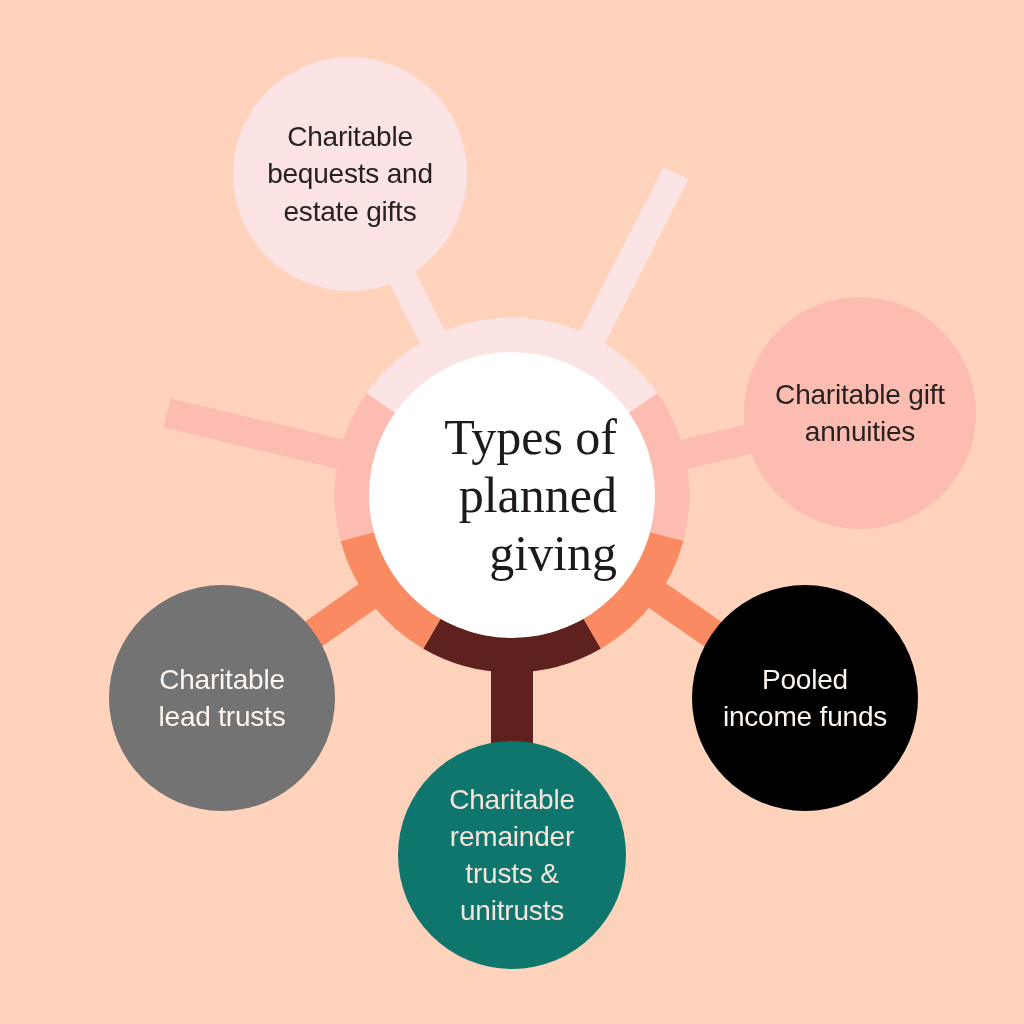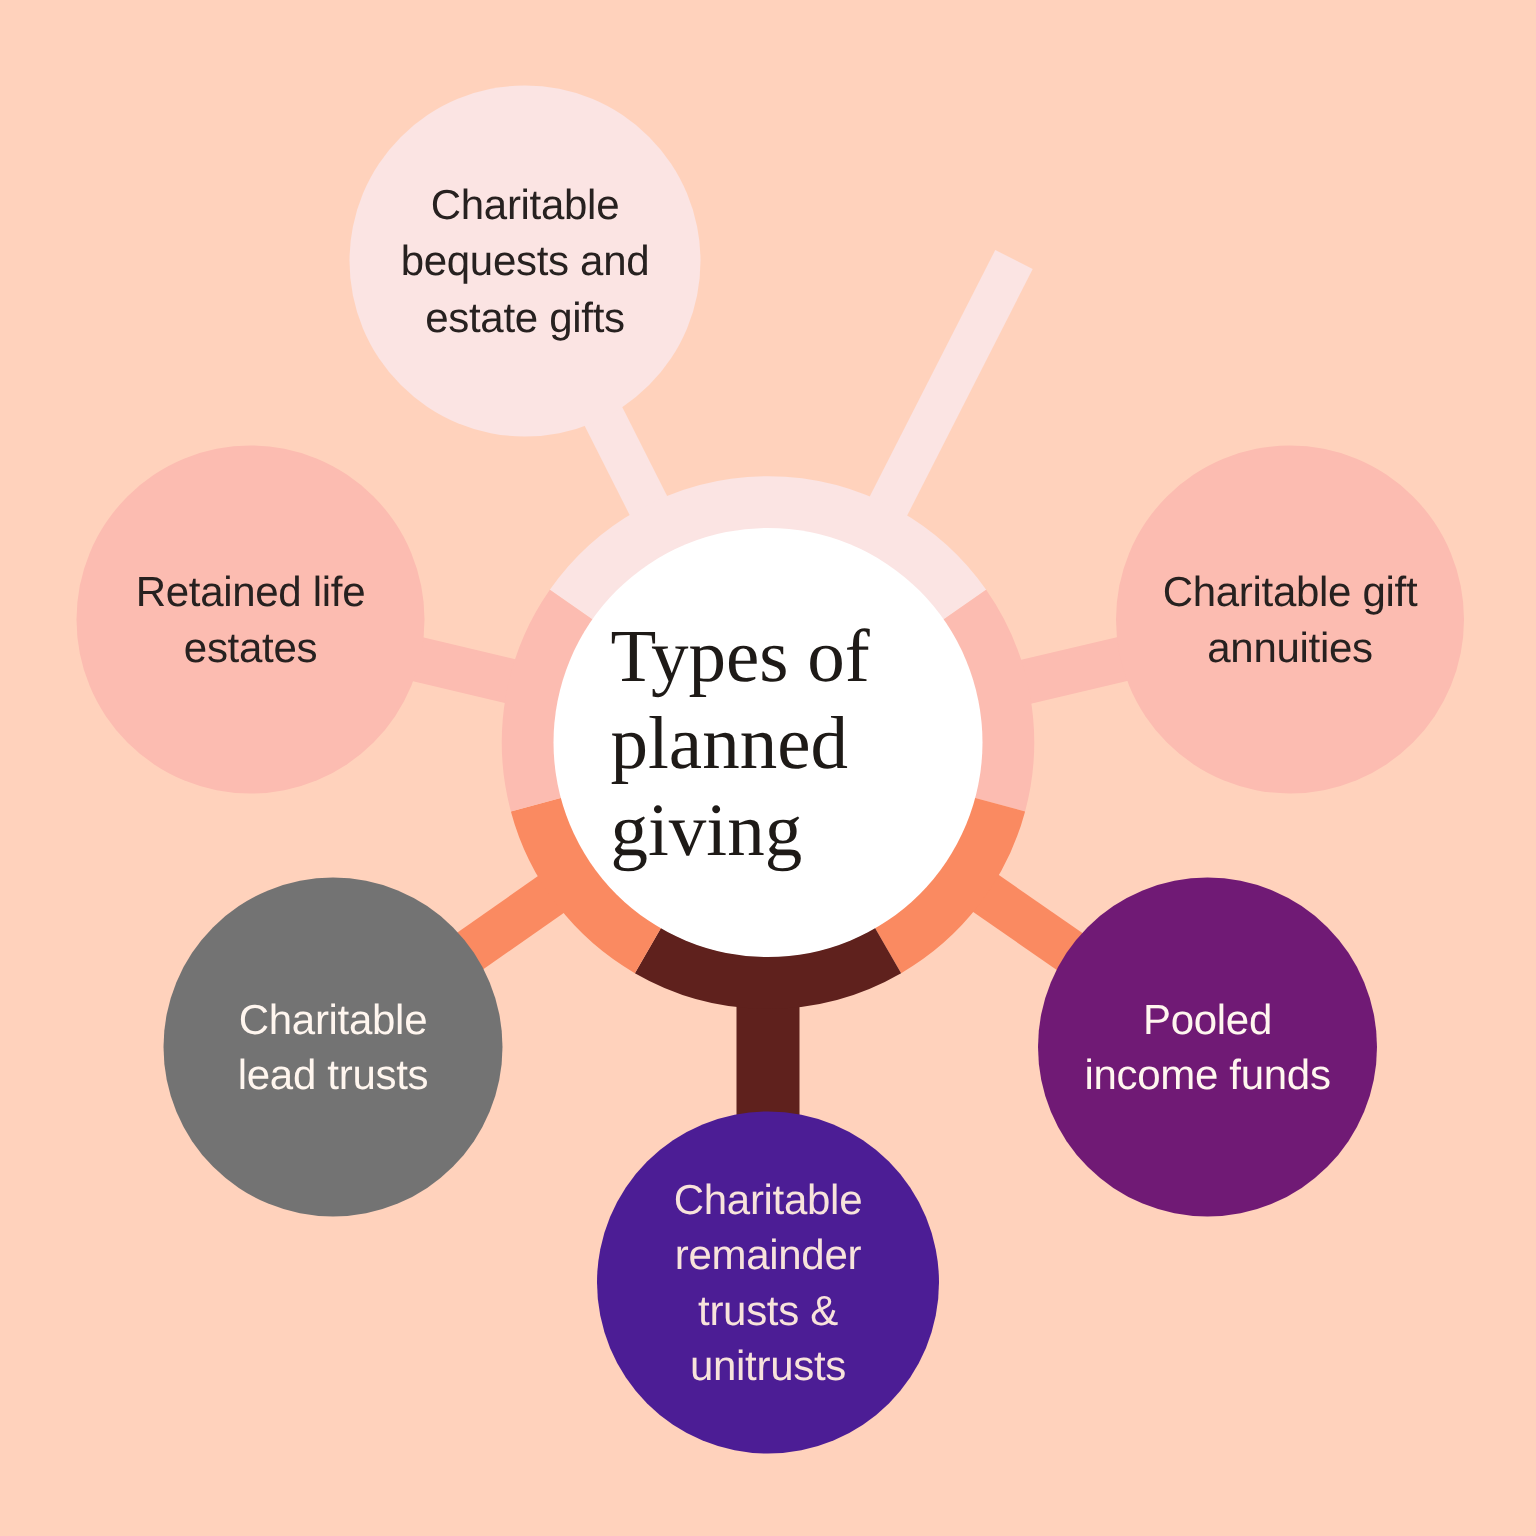--- a/index.html
+++ b/index.html
@@ -42,21 +42,21 @@
   .n4 .label{max-width:172px;}
   .n5{left:692px;top:585px;width:226px;height:226px;}
   .n5 .label{max-width:174px;}
   .n6{left:398px;top:741px;width:228px;height:228px;}
   .n6 .label{max-width:152px;}
   .center-node{
     position:absolute;
     left:369px;top:352px;width:286px;height:286px;
     border-radius:50%;
     display:flex;align-items:center;justify-content:center;
-    text-align:left;
+    text-align:right;
   }
   .center-node .title{
     font-family:"Liberation Serif", serif;
     font-size:50px;
     line-height:1.16;
     font-weight:400;
     max-width:210px;
   }
 </style>
 </head>
@@ -82,37 +82,34 @@
     <path d="M 357.5 536.4 A 160 160 0 0 1 380.9 403.2" fill="none" stroke-width="35" stroke="#FCBCB1"></path>
 
     <circle cx="512" cy="495" r="143" fill="#FFFFFF"></circle>
   </svg>
 
   <div class="node n0" style="background-color: rgb(251, 228, 227);">
     <div class="label" style="color: rgb(39, 33, 32);">Charitable bequests and estate gifts</div>
   </div>
 
 
-  <div class="node n2" style="background-color: rgb(252, 188, 177);">
-    <div class="label" style="color: rgb(39, 33, 32);">Retained life estates</div>
-  </div>
 
   <div class="node n3" style="background-color: rgb(252, 188, 177);">
     <div class="label" style="color: rgb(39, 33, 32);">Charitable gift annuities</div>
   </div>
 
   <div class="node n4" style="background-color: #737373;">
     <div class="label" style="color: rgb(255, 246, 239);">Charitable lead trusts</div>
   </div>
 
-  <div class="node n5" style="background-color: #701a75;">
+  <div class="node n5" style="background-color: #000000;">
     <div class="label" style="color: rgb(255, 246, 239);">Pooled income funds</div>
   </div>
 
-  <div class="node n6" style="background-color: #4c1d95;">
+  <div class="node n6" style="background-color: #0f766e;">
     <div class="label" style="color: rgb(248, 227, 219);">Charitable remainder trusts &amp; unitrusts</div>
   </div>
 
   <div class="center-node">
     <div class="title" style="color: rgb(30, 26, 23);">Types of planned giving</div>
   </div>
 
 </div>
 
 </body></html>

